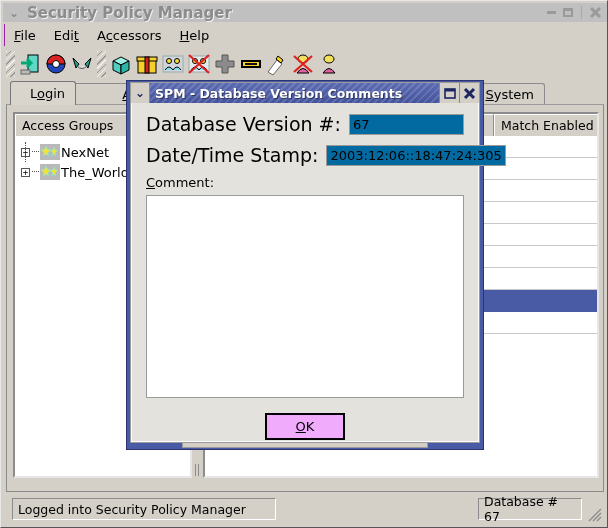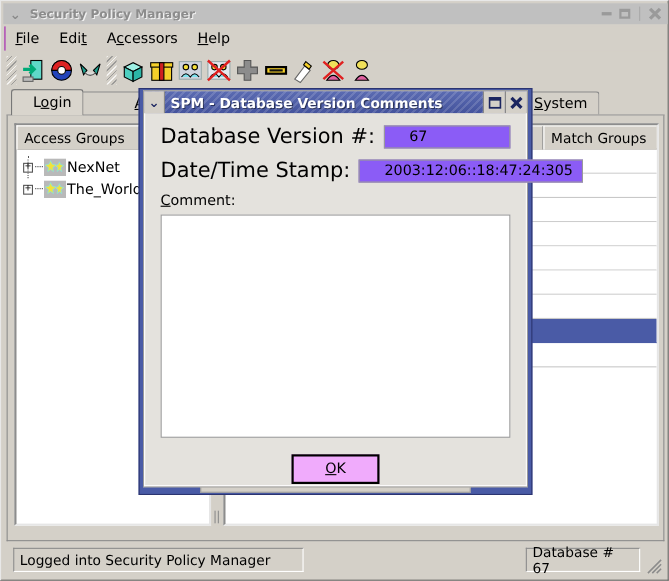--- a/index.html
+++ b/index.html
@@ -22,21 +22,21 @@
     position:absolute;left:2px;top:2px;width:604px;height:19px;
     background:#c0c0c0;display:flex;align-items:center;
     box-sizing:border-box;
   }
   .tb-menu-glyph{
     width:18px;height:17px;margin-left:2px;
     display:flex;align-items:center;justify-content:center;
     font-size:12px;color:#888;font-weight:bold;
   }
   .tb-title{
-    flex:1;font-weight:bold;font-size:11px;color:#8c8c8c;
+    flex:1;font-weight:bold;font-size:15px;color:#8c8c8c;
     padding-left:4px;letter-spacing:0px;white-space:nowrap;overflow:hidden;
     text-shadow:1px 1px 0 #f0f0f0;
   }
   .tb-btns{display:flex;align-items:center;gap:1px;margin-right:4px;}
   .tb-btn{
     width:16px;height:15px;display:flex;align-items:center;justify-content:center;
     color:#9a9a9a;font-size:11px;font-weight:bold;
   }
   .tb-sep{width:1px;height:13px;background:#a9a9a9;margin:0 4px;}
 
@@ -195,23 +195,23 @@
   }
   .dlg-body{
     position:absolute;left:0;top:20px;right:0;bottom:0;
     background:#e4e2dd;
     border:1px solid #fdfdfd;border-top:none;
     box-sizing:border-box;padding:10px 14px 0 14px;
   }
   .frow{display:flex;align-items:center;margin-bottom:9px;}
   .flabel{font-size:19px;white-space:nowrap;}
   .ftext{
-    margin-left:8px;height:21px;background:#8b5cf6;
+    margin-left:8px;height:21px;background:#0369a1;
     border:1px solid #9a9a9a;box-sizing:border-box;
-    display:flex;align-items:center;padding:0 22px;font-size:13px;
+    display:flex;align-items:center;padding:0 3px;font-size:13px;
   }
   .ftext.v1{width:196px;}
   .ftext.v2{width:204px;}
   .clabel{font-size:13px;margin:2px 0 5px 0;}
   .carea{
     width:100%;height:203px;background:#fff;
     border:1px solid #9a9a9a;box-sizing:border-box;
   }
   .okrow{display:flex;justify-content:center;margin-top:15px;}
   .okbtn{
@@ -401,21 +401,21 @@
           <svg width="6" height="12" viewBox="0 0 6 12">
             <rect x="1" y="0" width="1" height="12" fill="#8c8c8c"></rect>
             <rect x="4" y="0" width="1" height="12" fill="#8c8c8c"></rect>
           </svg>
         </div>
       </div>
 
       <div class="split-right">
         <div class="tbl-head">
           <div class="th" style="width:289px;"></div>
-          <div class="th" style="flex:1;border-right:none;">Match Groups</div>
+          <div class="th" style="flex:1;border-right:none;">Match Enabled</div>
         </div>
         <div class="rtable">
           <div class="rrow"></div>
           <div class="rrow"></div>
           <div class="rrow"></div>
           <div class="rrow"></div>
           <div class="rrow"></div>
           <div class="rrow"></div>
           <div class="rrow"></div>
           <div class="rrow sel"></div>

